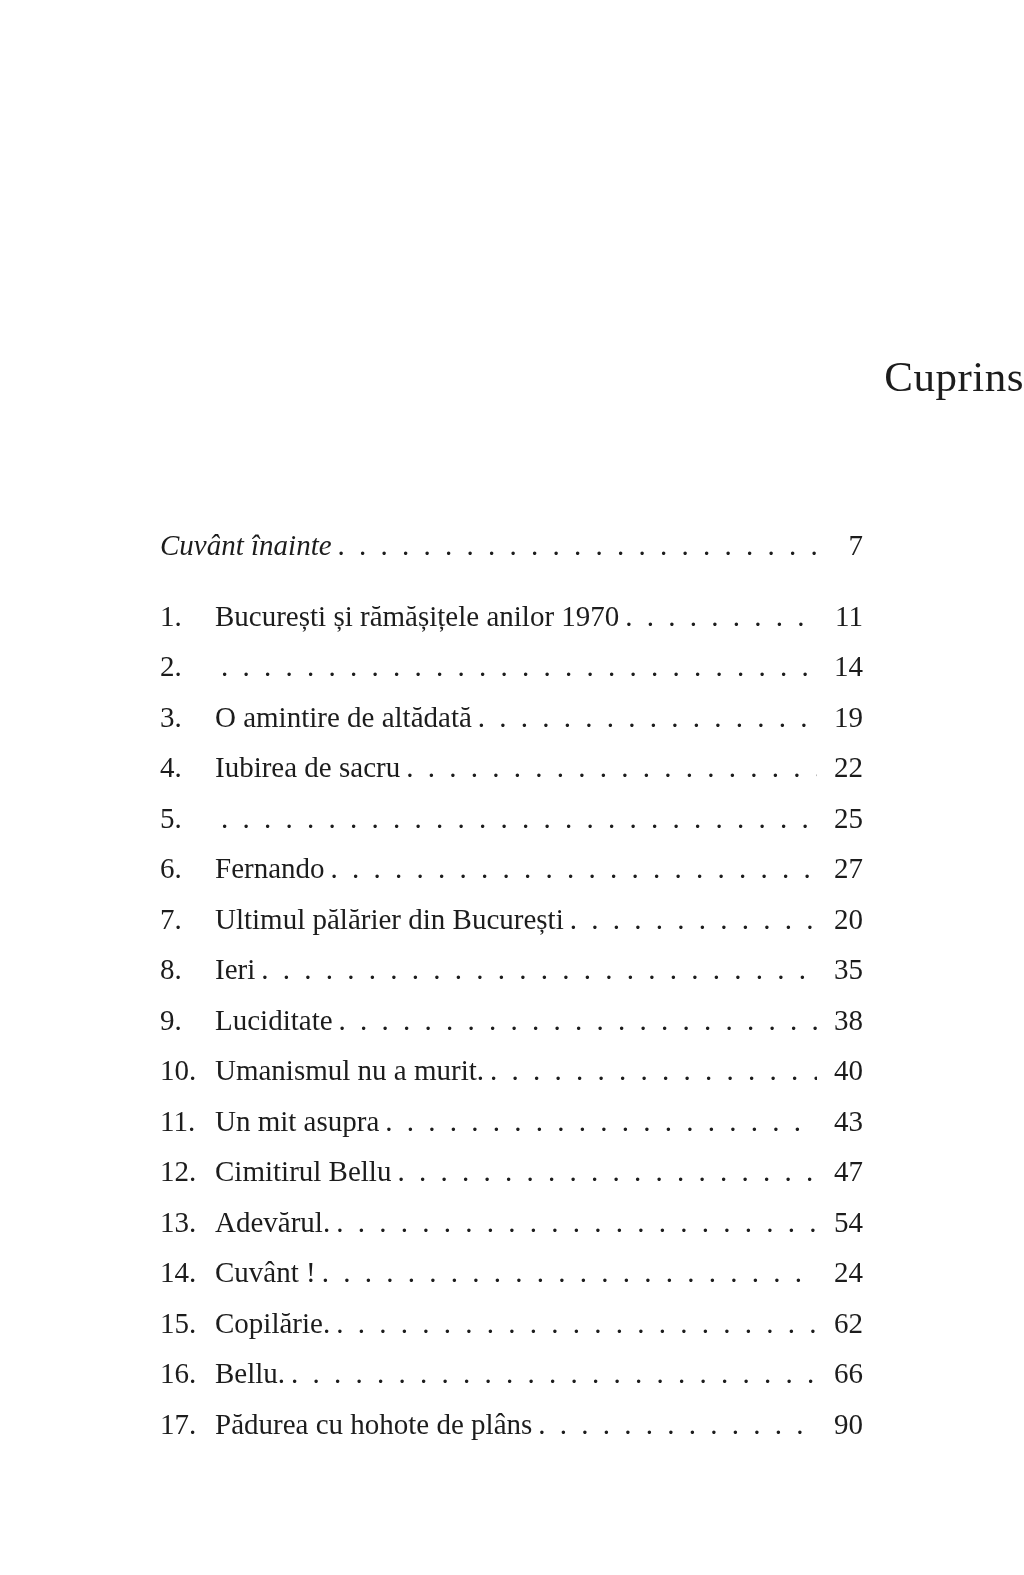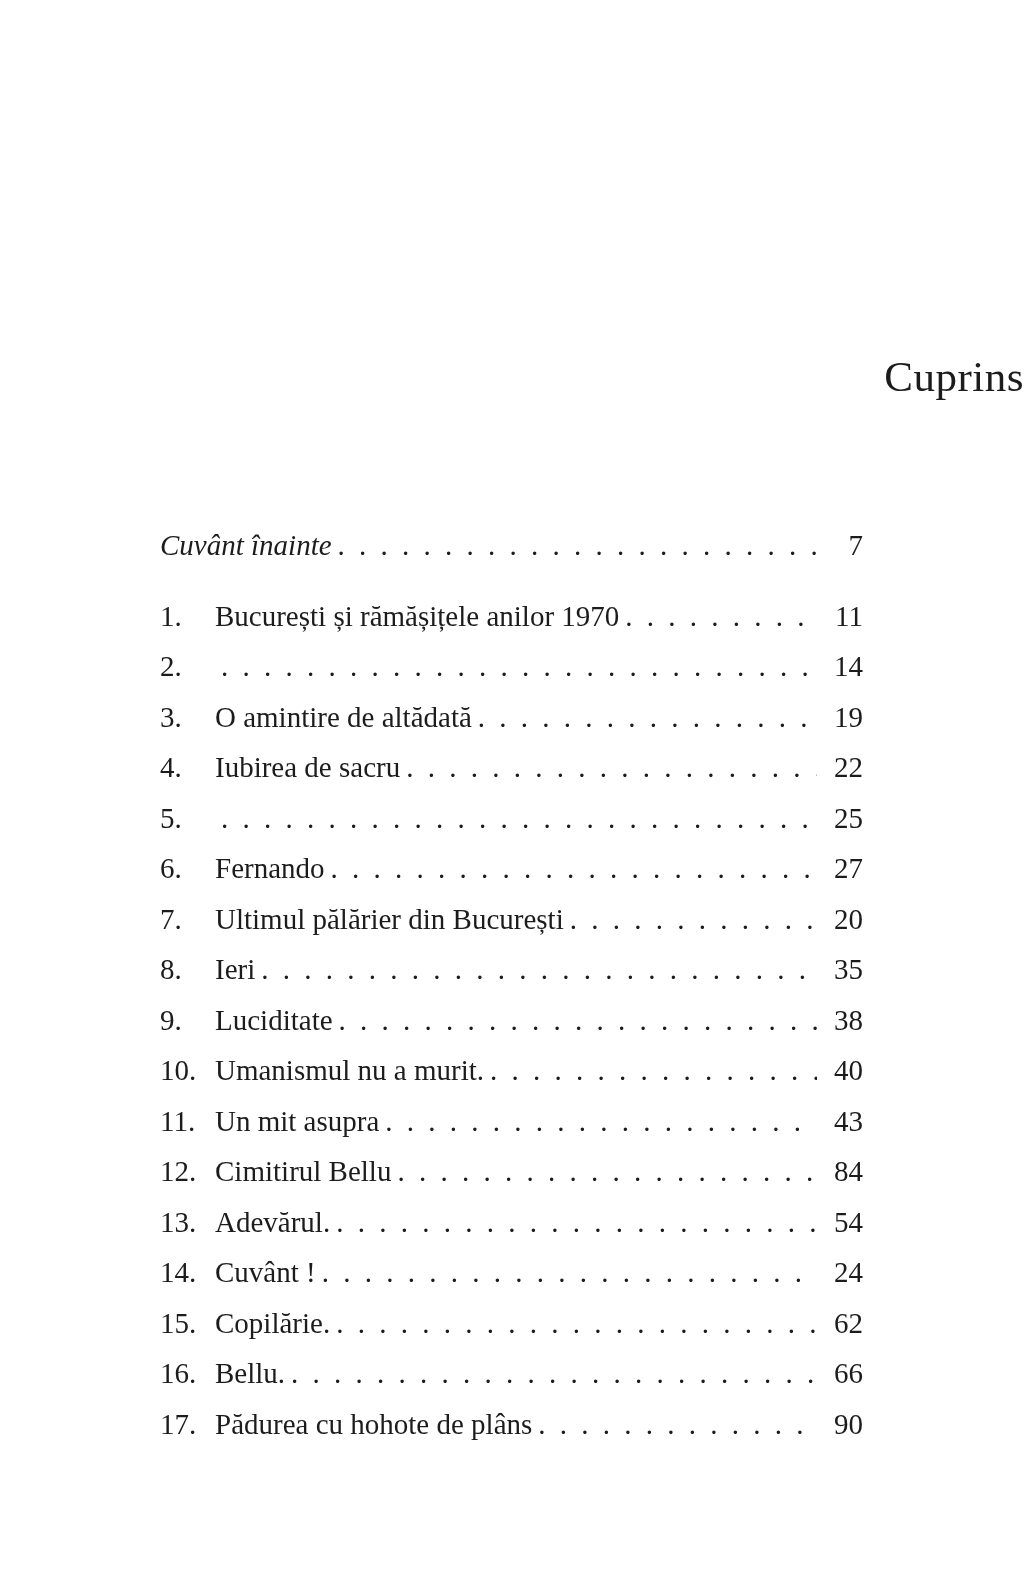--- a/index.html
+++ b/index.html
@@ -156,21 +156,21 @@
     <span class="num">11.</span>
     <span class="title">Un mit asupra</span>
     <span class="leader">. . . . . . . . . . . . . . . . . . . . . . . . . . . . . . . . . . . . . . . . . . . . . . . . . . . . . . . . . . . .</span>
     <span class="pagenum">43</span>
   </div>
 
   <div class="row">
     <span class="num">12.</span>
     <span class="title">Cimitirul Bellu</span>
     <span class="leader">. . . . . . . . . . . . . . . . . . . . . . . . . . . . . . . . . . . . . . . . . . . . . . . . . . . . . . . . . . . .</span>
-    <span class="pagenum">84</span>
+    <span class="pagenum">47</span>
   </div>
 
   <div class="row">
     <span class="num">13.</span>
     <span class="title">Adevărul.</span>
     <span class="leader">. . . . . . . . . . . . . . . . . . . . . . . . . . . . . . . . . . . . . . . . . . . . . . . . . . . . . . . . . . . .</span>
     <span class="pagenum">54</span>
   </div>
 
   <div class="row">

